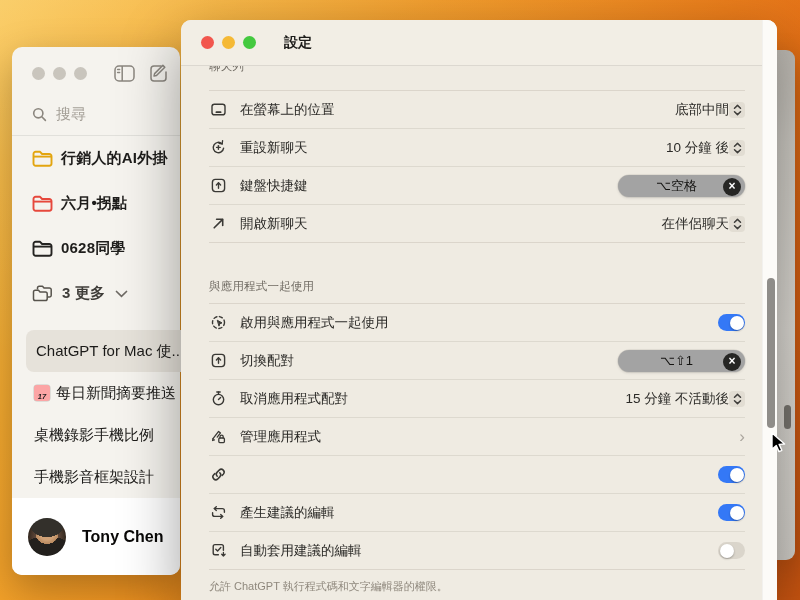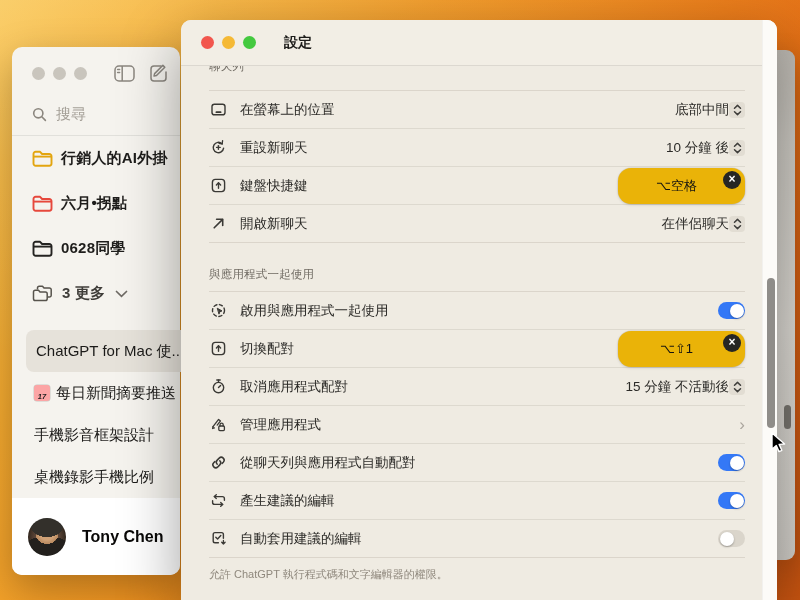--- a/index.html
+++ b/index.html
@@ -50,35 +50,35 @@
   
   .win{position:absolute;left:181px;top:20px;width:596px;height:580px;border-radius:10px 10px 0 0;
     background:#efebe2;box-shadow:0 22px 60px rgba(0,0,0,.38);overflow:hidden;}
   .tbar{height:45px;background:#f2eee5;border-bottom:1px solid rgba(0,0,0,.09);
     display:flex;align-items:center;padding:0 20px;position:relative;}
   .tl.red{background:#f2564d;} .tl.yel{background:#f5b935;} .tl.grn{background:#44c93f;}
   .wtitle{font-size:14px;font-weight:700;color:#1d1c1a;margin-left:20px;}
   .content{position:absolute;top:46px;left:0;right:14px;bottom:0;overflow:hidden;padding:0 18px 0 28px;}
   .sechead{font-size:11.5px;color:#6f6a62;letter-spacing:.2px;}
   .sechead.clip{margin-top:-7px;margin-bottom:16px;}
-  .sechead.s2{margin-top:24px;margin-bottom:9px;}
+  .sechead.s2{margin-top:36px;margin-bottom:9px;}
   .group{border-top:1px solid rgba(70,60,40,.12);border-bottom:1px solid rgba(70,60,40,.12);}
   .row{height:37px;display:flex;align-items:center;gap:13px;}
   .row + .row{border-top:1px solid rgba(70,60,40,.10);}
   .ric{width:18px;height:18px;flex:0 0 auto;display:flex;align-items:center;justify-content:center;color:#3a3935;}
   .rlbl{font-size:13.5px;color:#2c2b28;white-space:nowrap;}
   .ctrl{margin-left:auto;display:flex;align-items:center;}
   .stepval{font-size:13.5px;color:#2c2b28;white-space:nowrap;}
   .stepbtn{width:16px;height:16px;border-radius:4px;background:#e2ddd3;display:flex;align-items:center;justify-content:center;}
   .toggle{width:27px;height:16.5px;border-radius:9px;position:relative;flex:0 0 auto;}
   .toggle.on{background:#3478f6;} .toggle.off{background:#dad5cb;}
   .toggle .knob{position:absolute;top:1.25px;width:14px;height:14px;border-radius:50%;background:#fff;
     box-shadow:0 1px 2px rgba(0,0,0,.3);}
   .toggle.on .knob{right:1.5px;} .toggle.off .knob{left:1.5px;}
-  .pill{height:36px;min-width:127px;border-radius:13px;background:#eab308;position:relative;
+  .pill{height:22px;min-width:127px;border-radius:13px;background:#a3a3a3;position:relative;
     box-shadow:0 0 0 .5px rgba(0,0,0,.10),0 1px 3px rgba(0,0,0,.12);display:flex;align-items:center;}
   .pill .ptxt{flex:1;text-align:center;font-size:13px;color:#141311;padding:0 24px 0 14px;white-space:nowrap;}
   .pill .px{position:absolute;right:4px;top:3.5px;width:18px;height:18px;border-radius:50%;background:#262624;
     color:#fff;font-size:12px;line-height:17px;text-align:center;font-weight:700;}
   .chevR{font-size:17px;color:#aba69e;line-height:1;}
   .fnote{margin-top:9px;font-size:11px;color:#8f887d;}
   
   .scrollstrip{position:absolute;top:0;right:0;bottom:0;width:14px;background:#fcfbf8;border-left:1px solid rgba(0,0,0,.04);}
   .sthumb{position:absolute;right:2.5px;top:258px;width:8px;height:150px;border-radius:4px;background:#8f8d89;}
   .cursor{position:absolute;left:770px;top:432px;pointer-events:none;}
@@ -162,24 +162,24 @@
           <span>ChatGPT for Mac 使...</span>
         </div>
       </div>
       <div class="note">
         <span class="cal">
           <span class="band"></span><span class="day">17</span>
         </span>
         <span>每日新聞摘要推送</span>
       </div>
       <div class="note">
+        <span>桌機錄影手機比例</span>
+      </div>
+      <div class="note">
         <span>手機影音框架設計</span>
-      </div>
-      <div class="note">
-        <span>桌機錄影手機比例</span>
       </div>
     </div>
 
     <div class="sb-footer">
       <span class="avatar"></span>
       <span class="uname">Tony Chen</span>
     </div>
   </div>
 
   <div class="win">
@@ -345,21 +345,20 @@
           </span>
         </div>
 
         <div class="row">
           <span class="ric">
             <svg width="17" height="17" viewBox="0 0 17 17" fill="none" stroke="#3a3935" stroke-width="1.5" stroke-linecap="round">
               <path d="M7.2 10.2 a2.9 2.9 0 0 1 0-4.1 l2-2 a2.9 2.9 0 0 1 4.1 4.1 l-1.2 1.2"></path>
               <path d="M9.8 6.8 a2.9 2.9 0 0 1 0 4.1 l-2 2 a2.9 2.9 0 0 1 -4.1-4.1 l1.2-1.2"></path>
             </svg>
           </span>
-          <span class="rlbl">從聊天列與應用程式自動配對</span>
           <span class="ctrl">
             <span class="toggle on">
                 <span class="knob"></span>
               </span>
           </span>
         </div>
 
         <div class="row">
           <span class="ric">
             <svg width="17" height="17" viewBox="0 0 17 17" fill="none" stroke="#3a3935" stroke-width="1.4" stroke-linecap="round" stroke-linejoin="round">

